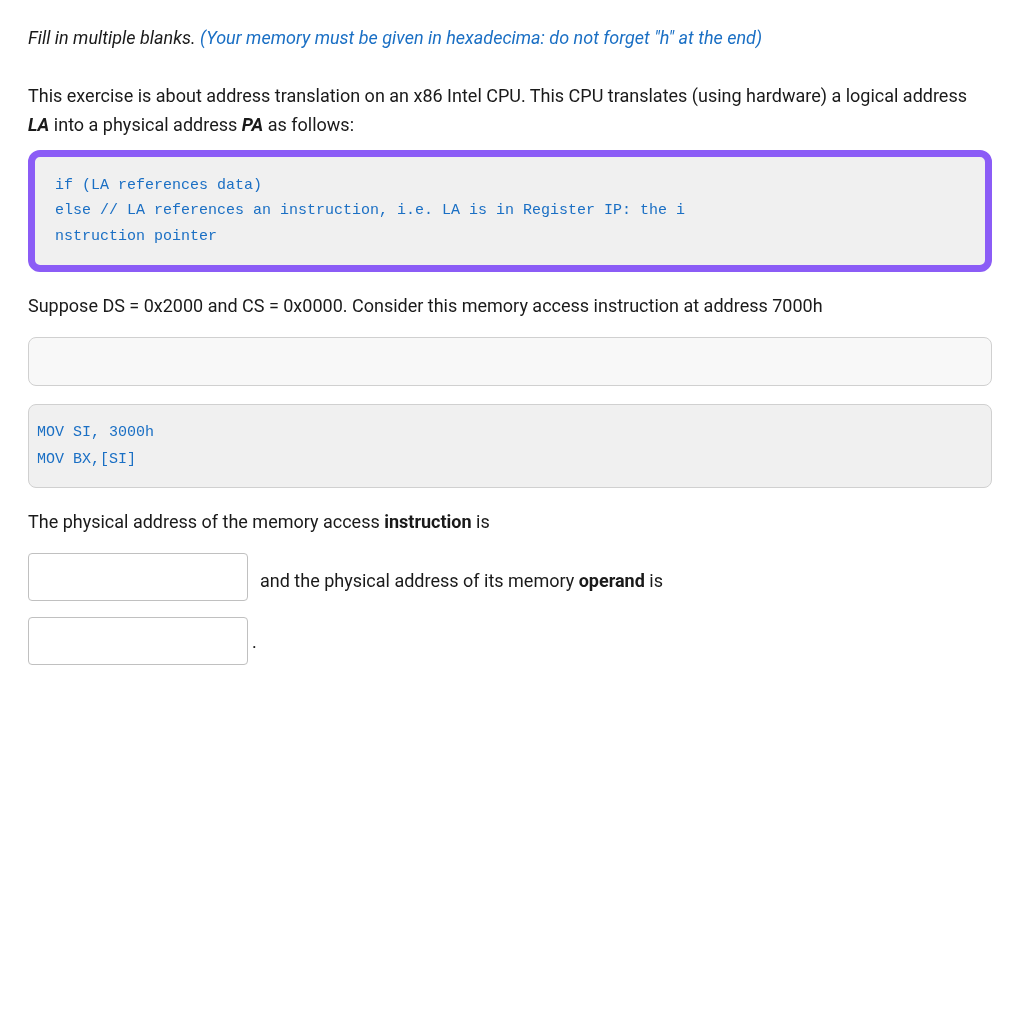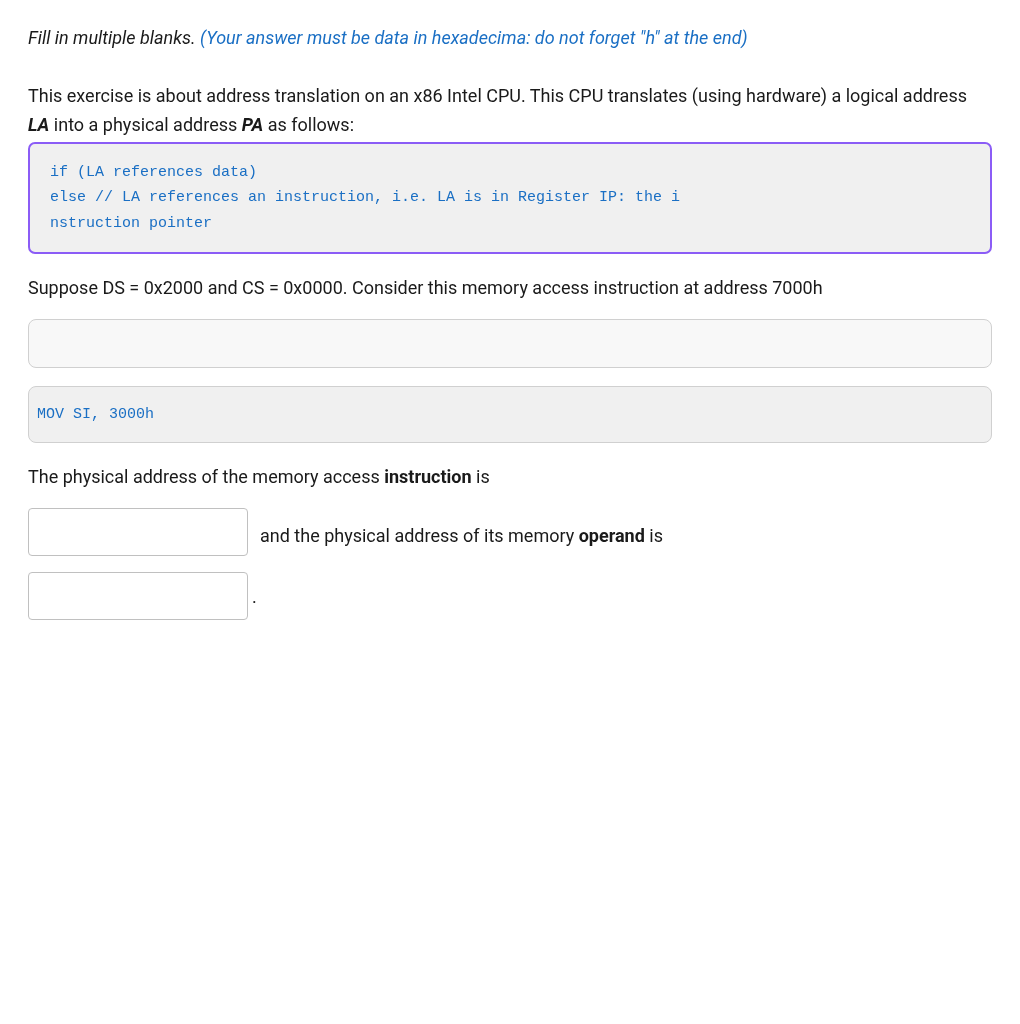--- a/index.html
+++ b/index.html
@@ -17,28 +17,28 @@
       padding: 24px 28px;
       max-width: 1020px;
     }
 
     .instruction-line {
       font-style: italic;
       margin-bottom: 4px;
     }
 
     .paragraph {
-      margin-bottom: 2px;
+      margin-bottom: 10px;
       line-height: 1.6;
     }
 
     .code-block {
       background: #f0f0f0;
-      border: 2px solid #8b5cf6;
-      border-radius: 7px;
+      border: 7px solid #8b5cf6;
+      border-radius: 12px;
       padding: 16px 20px;
       font-family: 'Courier New', Courier, monospace;
       font-size: 15px;
       color: #1a6fc4;
       margin-bottom: 20px;
       line-height: 1.7;
     }
 
     .paragraph-section {
       margin-bottom: 18px;
@@ -114,21 +114,21 @@
   </style>
 </head>
 <body>
 
 
 
 
 <p class="instruction-line">
   <em><span>Fill in multiple blanks.</span></em>
   <span> </span>
-  <span class="blue-instruction">(Your answer must be data in hexadecima: do not forget "h" at the end)</span>
+  <span class="blue-instruction">(Your memory must be given in hexadecima: do not forget "h" at the end)</span>
 </p>
 
 <br>
 
 
 <div class="paragraph">
   This exercise is about address translation on an x86 Intel CPU. This CPU translates (using hardware) a logical address <strong><em>LA</em></strong> into a physical address <strong><em>PA</em></strong> as follows:
 </div>
 
 
@@ -144,20 +144,21 @@
 </div>
 
 
 <div class="input-box">
   <input type="text" placeholder="" style="">
 </div>
 
 
 <div class="code-block-small">
   <div>MOV SI, 3000h</div>
+  <div>MOV BX,[SI]</div>
 </div>
 
 
 <div class="paragraph-section">
   <span>The physical address of the memory access </span><strong>instruction</strong><span> is</span>
 </div>
 
 
 <div class="answer-row">
   <input type="text" class="answer-input" placeholder="" style="">

